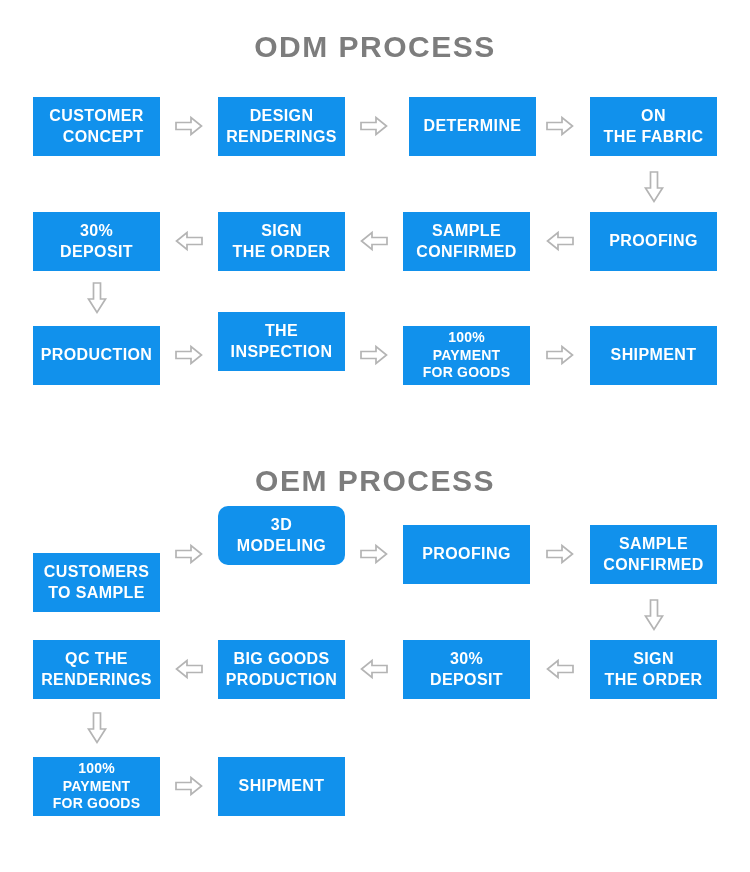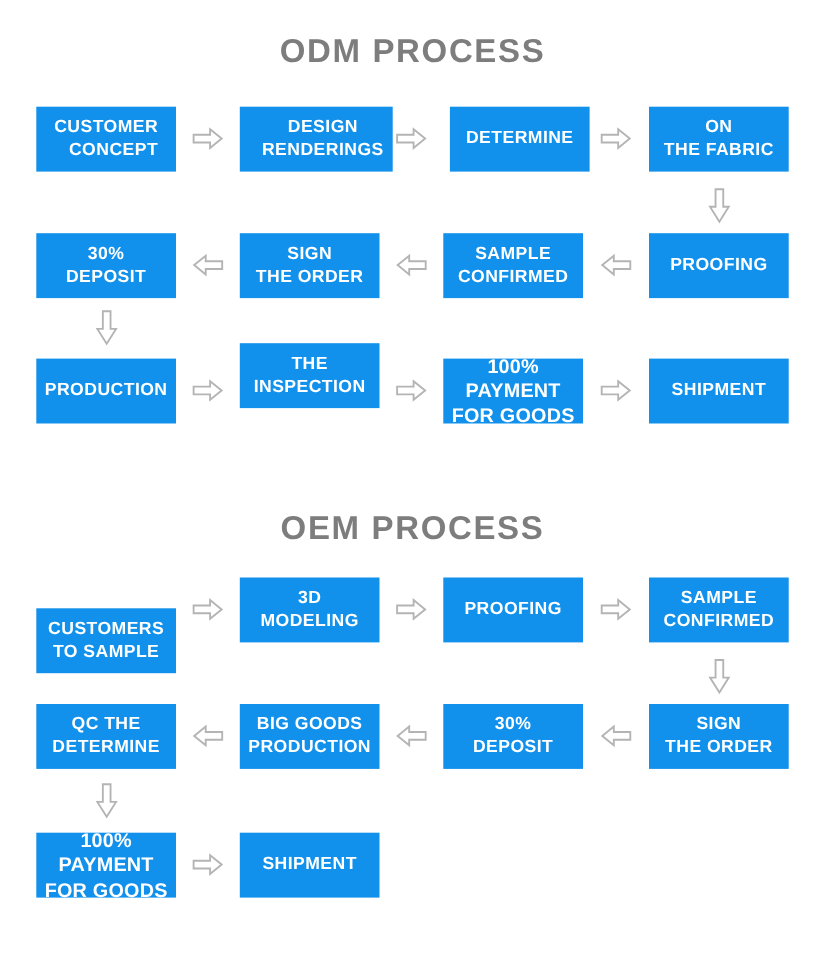--- a/index.html
+++ b/index.html
@@ -32,21 +32,21 @@
     align-items: center;
     justify-content: center;
     text-align: center;
     font-weight: bold;
     font-size: 16px;
     line-height: 1.3;
     letter-spacing: 0.4px;
     white-space: pre-line;
   }
   .flow-box.small {
-    font-size: 18px;
+    font-size: 14px;
     line-height: 1.25;
     letter-spacing: 0.2px;
   }
   .arrow {
     position: absolute;
     color: var(--arrow-gray, #b4b4b4);
     display: block;
   }
 </style>
 </head>
@@ -55,21 +55,21 @@
 <div class="canvas">
 
   <div>
     <div class="section-title" style="top:30px;">ODM PROCESS</div>
 
     <div class="flow-box" style="left:33px;top:97px;text-align:right;">CUSTOMER
 CONCEPT</div>
     <svg class="arrow" style="left:174px;top:114px;" width="30" height="24" viewBox="0 0 30 24">
       <polygon points="2,8.5 17,8.5 17,3.5 27.5,12 17,20.5 17,15.5 2,15.5" fill="#ffffff" stroke="currentColor" stroke-width="1.7"></polygon>
     </svg>
-    <div class="flow-box" style="left:218px;top:97px;padding-left:12px;">DESIGN
+    <div class="flow-box" style="left:218px;top:97px;">DESIGN
 RENDERINGS</div>
     <svg class="arrow" style="left:359px;top:114px;" width="30" height="24" viewBox="0 0 30 24">
       <polygon points="2,8.5 17,8.5 17,3.5 27.5,12 17,20.5 17,15.5 2,15.5" fill="#ffffff" stroke="currentColor" stroke-width="1.7"></polygon>
     </svg>
     <div class="flow-box" style="left:409px;top:97px;text-align:center;">DETERMINE</div>
     <svg class="arrow" style="left:545px;top:114px;" width="30" height="24" viewBox="0 0 30 24">
       <polygon points="2,8.5 17,8.5 17,3.5 27.5,12 17,20.5 17,15.5 2,15.5" fill="#ffffff" stroke="currentColor" stroke-width="1.7"></polygon>
     </svg>
     <div class="flow-box" style="left:590px;top:97px;">ON
 THE FABRIC</div>
@@ -118,38 +118,38 @@
   </div>
 
   <div>
     <div class="section-title" style="top:464px;">OEM PROCESS</div>
 
     <div class="flow-box" style="left:33px;top:525px;margin-top:28px;">CUSTOMERS
 TO SAMPLE</div>
     <svg class="arrow" style="left:174px;top:542px;" width="30" height="24" viewBox="0 0 30 24">
       <polygon points="2,8.5 17,8.5 17,3.5 27.5,12 17,20.5 17,15.5 2,15.5" fill="#ffffff" stroke="currentColor" stroke-width="1.7"></polygon>
     </svg>
-    <div class="flow-box" style="left:218px;top:525px;">3D
+    <div class="flow-box" style="left:218px;top:506px;border-radius:10px;">3D
 MODELING</div>
     <svg class="arrow" style="left:359px;top:542px;" width="30" height="24" viewBox="0 0 30 24">
       <polygon points="2,8.5 17,8.5 17,3.5 27.5,12 17,20.5 17,15.5 2,15.5" fill="#ffffff" stroke="currentColor" stroke-width="1.7"></polygon>
     </svg>
     <div class="flow-box" style="left:403px;top:525px;">PROOFING</div>
     <svg class="arrow" style="left:545px;top:542px;" width="30" height="24" viewBox="0 0 30 24">
       <polygon points="2,8.5 17,8.5 17,3.5 27.5,12 17,20.5 17,15.5 2,15.5" fill="#ffffff" stroke="currentColor" stroke-width="1.7"></polygon>
     </svg>
     <div class="flow-box" style="left:590px;top:525px;">SAMPLE
 CONFIRMED</div>
 
     <svg class="arrow" style="left:642px;top:598px;" width="24" height="34" viewBox="0 0 24 34">
       <polygon points="8.5,2 15.5,2 15.5,18 20.5,18 12,31.5 3.5,18 8.5,18" fill="#ffffff" stroke="currentColor" stroke-width="1.7"></polygon>
     </svg>
 
     <div class="flow-box" style="left:33px;top:640px;">QC THE
-DETERMINE</div>
+RENDERINGS</div>
     <svg class="arrow" style="left:174px;top:657px;" width="30" height="24" viewBox="0 0 30 24">
       <polygon points="28,8.5 13,8.5 13,3.5 2.5,12 13,20.5 13,15.5 28,15.5" fill="#ffffff" stroke="currentColor" stroke-width="1.7"></polygon>
     </svg>
     <div class="flow-box" style="left:218px;top:640px;">BIG GOODS
 PRODUCTION</div>
     <svg class="arrow" style="left:359px;top:657px;" width="30" height="24" viewBox="0 0 30 24">
       <polygon points="28,8.5 13,8.5 13,3.5 2.5,12 13,20.5 13,15.5 28,15.5" fill="#ffffff" stroke="currentColor" stroke-width="1.7"></polygon>
     </svg>
     <div class="flow-box" style="left:403px;top:640px;">30%
 DEPOSIT</div>

